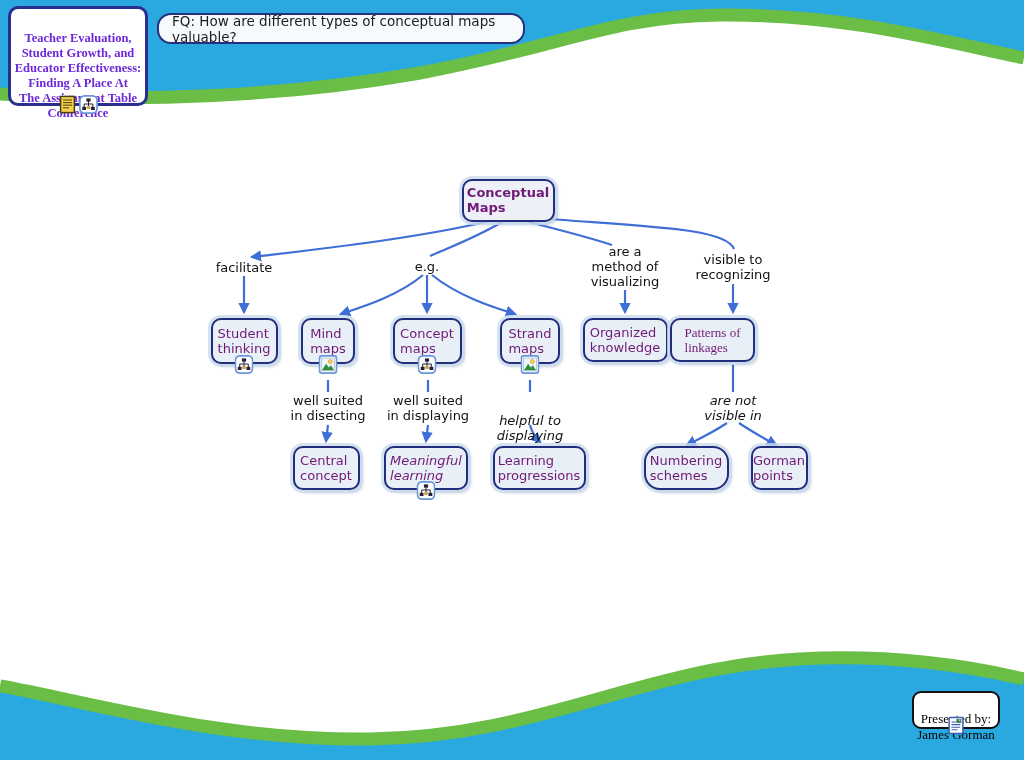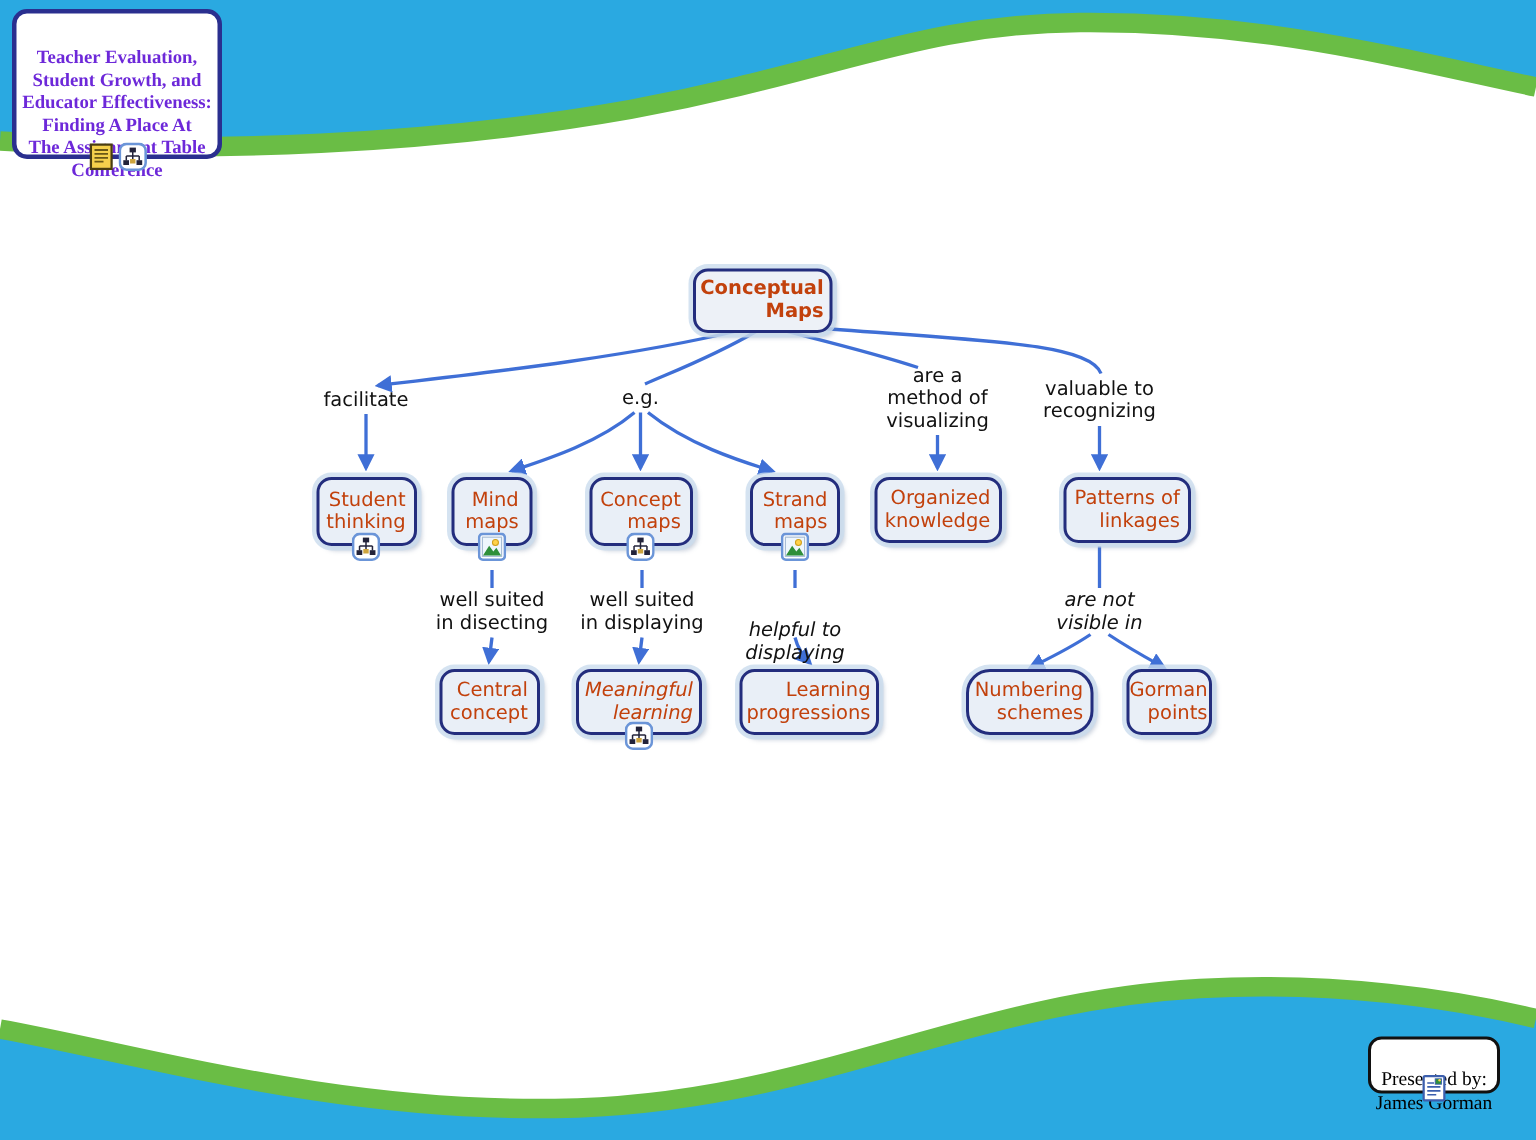--- a/index.html
+++ b/index.html
@@ -7,21 +7,21 @@
        font-family:"DejaVu Sans","Liberation Sans",sans-serif;}
   .stage{position:relative;width:1024px;height:760px;overflow:hidden;background:#fff;}
   svg.bg{position:absolute;left:0;top:0;z-index:0;}
   svg.edges{position:absolute;left:0;top:0;z-index:1;}
   .edge{fill:none;stroke:#3f6fd6;stroke-width:2.2px;pointer-events:stroke;}
 
   
   .node{position:absolute;z-index:2;display:flex;align-items:center;justify-content:center;
         background:#e9eff7;border:2px solid #232d7d;border-radius:10px;
         box-shadow:0 0 0 3px rgba(203,220,238,.8),3px 3px 3px rgba(110,130,160,.35);
-        font-size:13px;line-height:15px;color:#c2410c;text-align:right;box-sizing:border-box;}
+        font-size:13px;line-height:15px;color:#701a75;text-align:left;box-sizing:border-box;}
   .node span.lbl{white-space:pre-line;}
   .node.root{font-weight:bold;background:#edf1f7;}
   .node-icon{position:absolute;left:50%;bottom:-12px;transform:translateX(-50%);
              width:19px;height:19px;display:block;z-index:3;}
   .phrase{position:absolute;z-index:2;transform:translate(-50%,-50%);
           font-size:13px;line-height:15px;color:#111;text-align:center;white-space:pre-line;}
 
   
   .title-box{position:absolute;left:8px;top:6px;width:140px;height:100px;z-index:4;
              background:#fff;border:3px solid #2a2f8f;border-radius:10px;
@@ -154,21 +154,21 @@
     <rect x="0.9" y="0.9" width="17.2" height="17.2" rx="2.5" fill="#ffffff" stroke="#6b95d8" stroke-width="1.7"></rect>
     <rect x="3.1" y="3.1" width="12.8" height="12.8" fill="#eef6fd" stroke="#a8bdd6" stroke-width="0.8"></rect>
     <circle cx="11.8" cy="6.6" r="2" fill="#ffd24a" stroke="#d09f1f" stroke-width="0.7"></circle>
     <polygon points="3.5,15.3 7.6,8.8 10.4,12.6 12.4,10.2 15.5,15.3" fill="#2f8f3a"></polygon>
   </svg></span>
       </div>
       <div class="node" style="left: 582.5px; top: 318px; width: 85px; height: 44px;">
         <span class="lbl">Organized
 knowledge</span>
       </div>
-      <div class="node" style="left: 709px; top: 318px; width: 85px; height: 44px;">
+      <div class="node" style="left: 670px; top: 318px; width: 85px; height: 44px; font-family: Liberation Serif, serif;">
         <span class="lbl">Patterns of
 linkages</span>
       </div>
       <div class="node" style="left: 292.5px; top: 446px; width: 67px; height: 44px;">
         <span class="lbl">Central
 concept</span>
       </div>
       <div class="node" style="left: 384px; top: 446px; width: 84px; height: 44px; font-style: italic;">
         <span class="lbl">Meaningful
 learning</span>
@@ -196,21 +196,21 @@
       </div>
       <div class="node" style="left: 750.5px; top: 446px; width: 57px; height: 44px;">
         <span class="lbl">Gorman
 points</span>
       </div>
       <div class="phrase" style="left: 244px; top: 267px;">facilitate</div>
       <div class="phrase" style="left: 427px; top: 266px;">e.g.</div>
       <div class="phrase" style="left: 625px; top: 266px;">are a
 method of
 visualizing</div>
-      <div class="phrase" style="left: 733px; top: 267px;">valuable to
+      <div class="phrase" style="left: 733px; top: 267px;">visible to
 recognizing</div>
       <div class="phrase" style="left: 328px; top: 408px;">well suited
 in disecting</div>
       <div class="phrase" style="left: 428px; top: 408px;">well suited
 in displaying</div>
       <div class="phrase" style="left: 530px; top: 428px; font-style: italic;">helpful to
 displaying</div>
       <div class="phrase" style="left: 733px; top: 408px; font-style: italic;">are not
 visible in</div>
     </div>
@@ -238,20 +238,23 @@
       <line x1="5.2" y1="9" x2="5.2" y2="12"></line>
       <line x1="13.8" y1="9" x2="13.8" y2="12"></line>
     </g>
     <rect x="7.4" y="3.4" width="4.2" height="3.2" fill="#23233a"></rect>
     <rect x="3.2" y="11.8" width="3.8" height="3.2" fill="#23233a"></rect>
     <rect x="12" y="11.8" width="3.8" height="3.2" fill="#23233a"></rect>
     <rect x="7.7" y="11" width="3.6" height="3" fill="#cda43e"></rect>
   </svg></span></span>
   </div>
 
+  <div class="fq-box">
+    <span>FQ: How are different types of conceptual maps valuable?</span>
+  </div>
 
 
   <div class="presented-box">
     <span>Presented by:
 James Gorman</span>
     <span class="presented-icon"><span><svg width="19" height="19" viewBox="0 0 19 19">
     <rect x="2.6" y="1.4" width="13.8" height="16.2" rx="1" fill="#ffffff" stroke="#3c5fae" stroke-width="1.5"></rect>
     <g stroke="#3c5fae" stroke-width="1.1">
       <line x1="5" y1="6" x2="9.5" y2="6"></line>
       <line x1="5" y1="8.6" x2="13.8" y2="8.6"></line>

